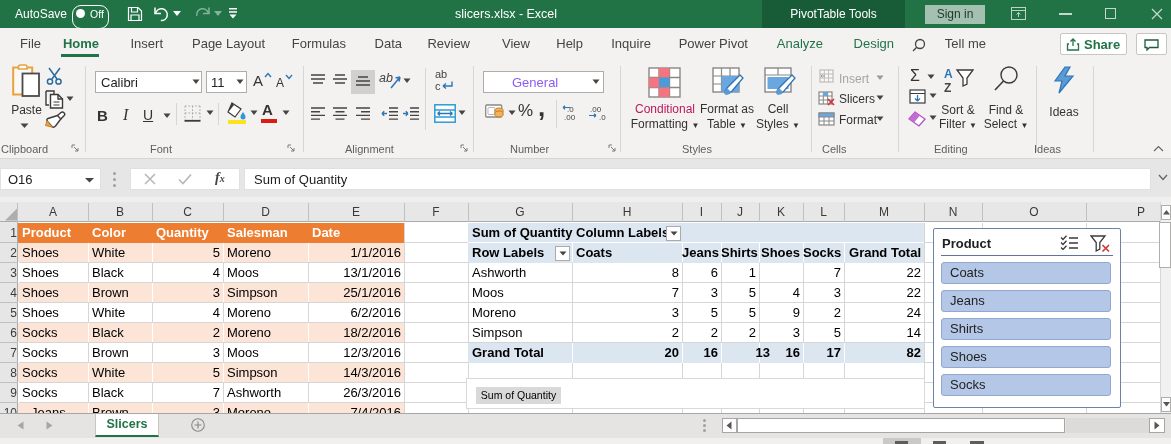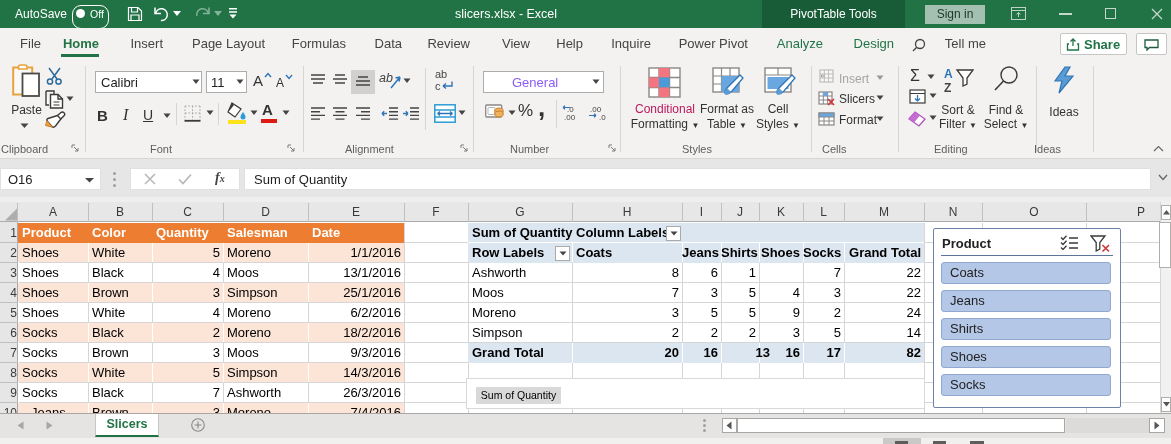--- a/index.html
+++ b/index.html
@@ -574,21 +574,21 @@
 <span class="cell r" style="left:308px;top:303px;width:93px">6/2/2016</span>
 <span class="cell" style="left:22px;top:323px">Socks</span>
 <span class="cell" style="left:92px;top:323px">Black</span>
 <span class="cell r" style="left:152px;top:323px;width:68px">2</span>
 <span class="cell" style="left:227px;top:323px">Moreno</span>
 <span class="cell r" style="left:308px;top:323px;width:93px">18/2/2016</span>
 <span class="cell" style="left:22px;top:343px">Socks</span>
 <span class="cell" style="left:92px;top:343px">Brown</span>
 <span class="cell r" style="left:152px;top:343px;width:68px">3</span>
 <span class="cell" style="left:227px;top:343px">Moos</span>
-<span class="cell r" style="left:308px;top:343px;width:93px">9/3/2016</span>
+<span class="cell r" style="left:308px;top:343px;width:93px">12/3/2016</span>
 <span class="cell" style="left:22px;top:363px">Socks</span>
 <span class="cell" style="left:92px;top:363px">White</span>
 <span class="cell r" style="left:152px;top:363px;width:68px">5</span>
 <span class="cell" style="left:227px;top:363px">Simpson</span>
 <span class="cell r" style="left:308px;top:363px;width:93px">14/3/2016</span>
 <span class="cell" style="left:22px;top:383px">Socks</span>
 <span class="cell" style="left:92px;top:383px">Black</span>
 <span class="cell r" style="left:152px;top:383px;width:68px">7</span>
 <span class="cell" style="left:227px;top:383px">Ashworth</span>
 <span class="cell r" style="left:308px;top:383px;width:93px">26/3/2016</span>

